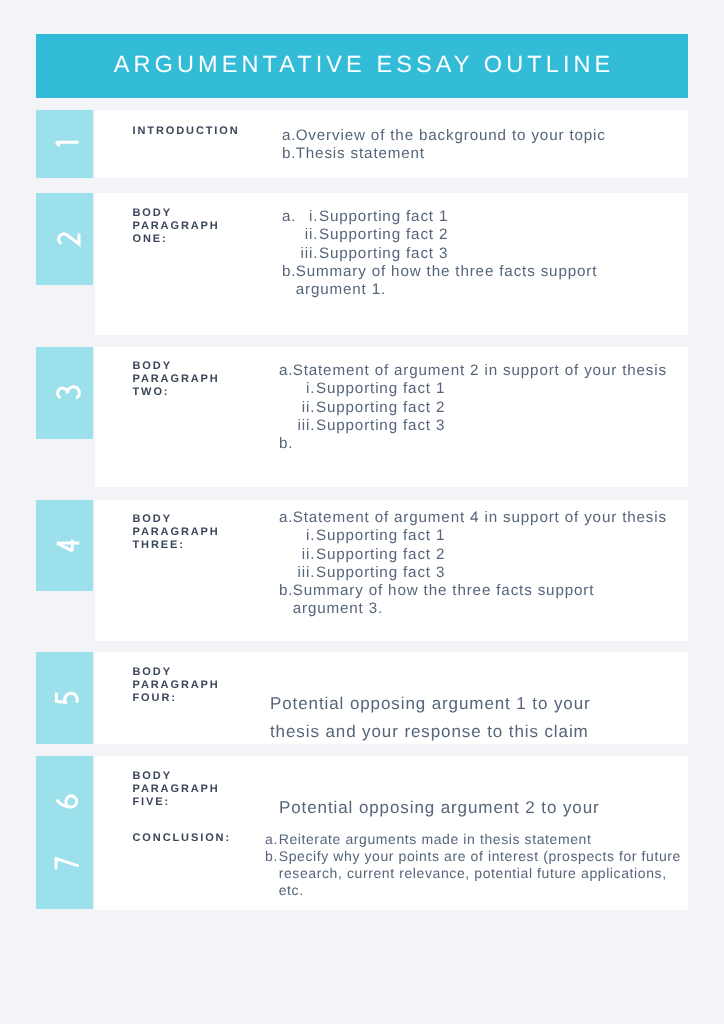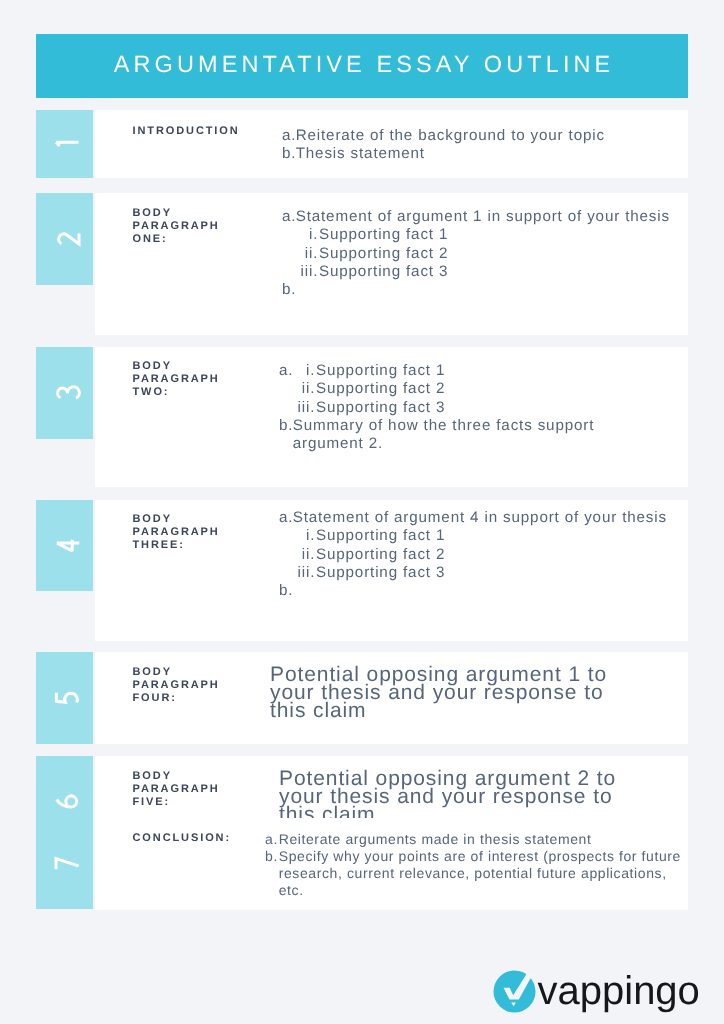--- a/index.html
+++ b/index.html
@@ -57,21 +57,21 @@
     white-space:pre-line;
   }
   .content{position:absolute;color:#56657a;font-size:15.2px;letter-spacing:0.85px;line-height:18.3px;}
 
   .li{position:relative;padding-left:13.7px;}
   .li > .mk{position:absolute;left:0;top:0;width:13.7px;text-align:left;}
   .sub{position:relative;padding-left:0;}
   .sub > .li2{position:relative;padding-left:23.3px;}
   .sub > .li2 > .mk2{position:absolute;left:0;top:0;width:22.6px;text-align:right;}
 
-  .plaintext{font-size:21px;letter-spacing:0.9px;line-height:18px;}
+  .plaintext{font-size:17px;letter-spacing:0.9px;line-height:28px;margin-top:24px;}
   .smalltext{font-size:14px;letter-spacing:0.6px;line-height:17.1px;}
 
   
   .logo{position:absolute;left:493px;top:970px;width:205px;height:45px;}
   .logo-mark{position:absolute;left:0px;top:0px;width:43px;height:43px;overflow:visible;}
   .logo-text{position:absolute;left:44.5px;top:0px;font-size:40px;color:#14171c;letter-spacing:0px;line-height:43px;font-weight:400;white-space:nowrap;}
 </style>
 </head>
 <body>
 
@@ -88,21 +88,21 @@
             <path d="M5.9,24 L5.9,1.5 M5.9,1.5 L2.1,5.0" fill="none" stroke="#ffffff" stroke-width="3" stroke-linecap="butt" stroke-linejoin="bevel"></path>
           </svg>
 
       </div>
     </div>
     <div class="panel" style="top:0px;height:68px"></div>
     <div class="label" style="top:15px">INTRODUCTION</div>
     <div class="content" style="top:17px;left:246px;width:390px">
       <div class="li">
         <span class="mk">a.</span>
-        <span>Reiterate of the background to your topic</span>
+        <span>Overview of the background to your topic</span>
       </div>
       <div class="li">
         <span class="mk">b.</span>
         <span>Thesis statement</span>
       </div>
     </div>
   </div>
 
   <div class="row" style="top:193px;height:142px">
     <div class="badge" style="top:0px;height:92px">
@@ -113,76 +113,76 @@
 
       </div>
     </div>
     <div class="panel" style="top:0px;height:142px"></div>
     <div class="label" style="top:14px">BODY
 PARAGRAPH
 ONE:</div>
     <div class="content" style="top:15px;left:246px;width:390px">
       <div class="li">
         <span class="mk">a.</span>
-        <span>Statement of argument 1 in support of your thesis</span>
         <div class="sub">
           <div class="li2">
             <span class="mk2">i.</span>
             <span>Supporting fact 1</span>
           </div>
           <div class="li2">
             <span class="mk2">ii.</span>
             <span>Supporting fact 2</span>
           </div>
           <div class="li2">
             <span class="mk2">iii.</span>
             <span>Supporting fact 3</span>
           </div>
         </div>
       </div>
       <div class="li">
         <span class="mk">b.</span>
+        <span>Summary of how the three facts support argument 1.</span>
       </div>
     </div>
   </div>
 
   <div class="row" style="top:347px;height:140px">
     <div class="badge" style="top:0px;height:92px">
       <div class="badge-num">
         <svg width="13.0" height="24" viewBox="0 0 13.0 24" xmlns="http://www.w3.org/2000/svg">
             <path d="M1.8,5.6 A5.0,5.0 0 1 1 6.2,12.6 A5.9,5.9 0 1 1 1.4,21.0" fill="none" stroke="#ffffff" stroke-width="3" stroke-linecap="butt" stroke-linejoin="miter"></path>
           </svg>
 
       </div>
     </div>
     <div class="panel" style="top:0px;height:140px"></div>
     <div class="label" style="top:13px">BODY
 PARAGRAPH
 TWO:</div>
     <div class="content" style="top:15px;left:243px;width:390px">
       <div class="li">
         <span class="mk">a.</span>
+        <span>Statement of argument 2 in support of your thesis</span>
         <div class="sub">
           <div class="li2">
             <span class="mk2">i.</span>
             <span>Supporting fact 1</span>
           </div>
           <div class="li2">
             <span class="mk2">ii.</span>
             <span>Supporting fact 2</span>
           </div>
           <div class="li2">
             <span class="mk2">iii.</span>
             <span>Supporting fact 3</span>
           </div>
         </div>
       </div>
       <div class="li">
         <span class="mk">b.</span>
-        <span>Summary of how the three facts support argument 2.</span>
       </div>
     </div>
   </div>
 
   <div class="row" style="top:500px;height:141px">
     <div class="badge" style="top:0px;height:91px">
       <div class="badge-num">
         <svg width="13.5" height="24" viewBox="0 0 13.5 24" xmlns="http://www.w3.org/2000/svg">
             <path d="M9.7,24 L9.7,1.6 M9.7,1.6 L1.9,17.0 L12.9,17.0" fill="none" stroke="#ffffff" stroke-width="3" stroke-linecap="butt" stroke-linejoin="bevel"></path>
           </svg>
@@ -207,20 +207,21 @@
             <span>Supporting fact 2</span>
           </div>
           <div class="li2">
             <span class="mk2">iii.</span>
             <span>Supporting fact 3</span>
           </div>
         </div>
       </div>
       <div class="li">
         <span class="mk">b.</span>
+        <span>Summary of how the three facts support argument 3.</span>
       </div>
     </div>
   </div>
 
   <div class="row" style="top:652px;height:92px">
     <div class="badge" style="top:0px;height:92px">
       <div class="badge-num">
         <svg width="12.8" height="24" viewBox="0 0 12.8 24" xmlns="http://www.w3.org/2000/svg">
             <path d="M11.6,1.5 L3.1,1.5 L2.2,10.4 A6.3,6.3 0 1 1 1.8,21.6" fill="none" stroke="#ffffff" stroke-width="3" stroke-linecap="butt" stroke-linejoin="miter"></path>
           </svg>
@@ -270,22 +271,14 @@
         <span class="mk">a.</span>
         <span>Reiterate arguments made in thesis statement</span>
       </div>
       <div class="li">
         <span class="mk">b.</span>
         <span>Specify why your points are of interest (prospects for future research, current relevance, potential future applications, etc.</span>
       </div>
     </div>
   </div>
 
-  <div class="logo">
-    <svg class="logo-mark" viewBox="0 0 43 43" xmlns="http://www.w3.org/2000/svg">
-      <circle cx="21.5" cy="21.5" r="21" fill="#33bcd8"></circle>
-      <path d="M10.5,17.7 L16.7,17.7 L20.2,25.2 L33.2,4.4 L36.2,0.2 L41.0,3.4 L37.3,8.8 L25.8,29.6 L16.5,29.6 Z" fill="#f3f5f8"></path>
-      <path d="M18.1,32.4 L22.9,32.4 L20.6,36.2 Z" fill="#f3f5f8"></path>
-    </svg>
-    <div class="logo-text">vappingo</div>
-  </div>
 
 </div>
 
 </body></html>

